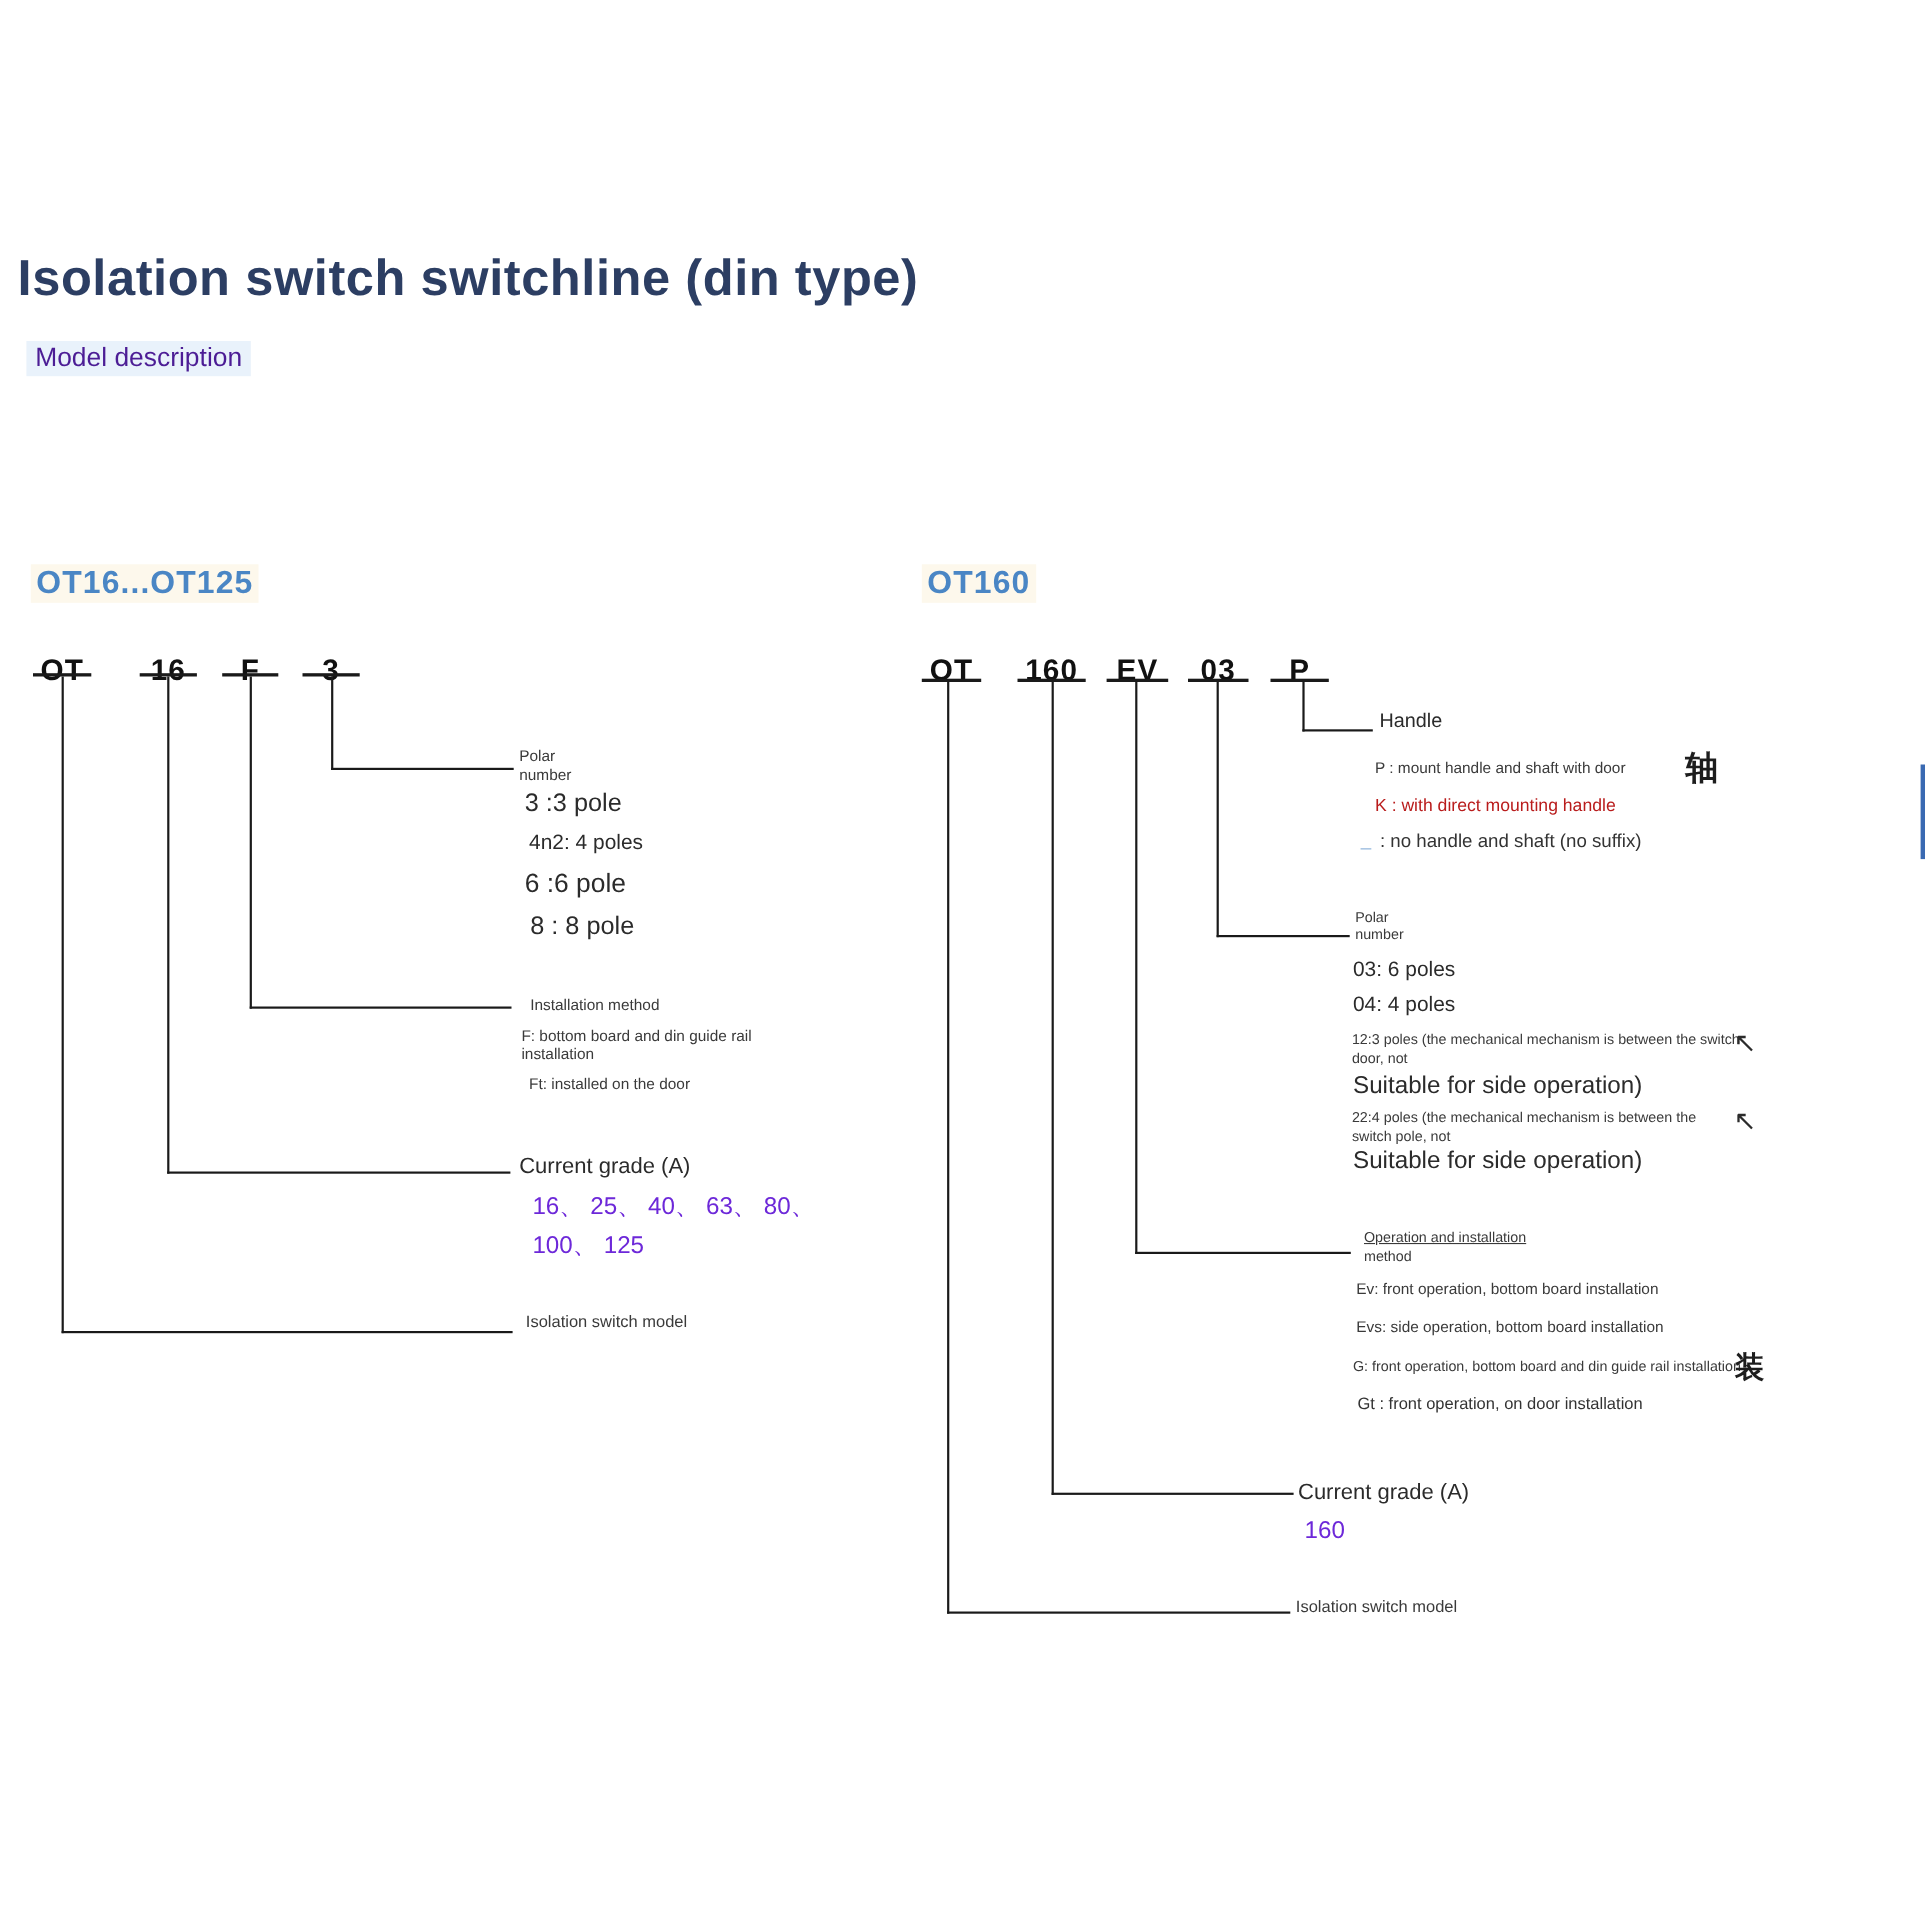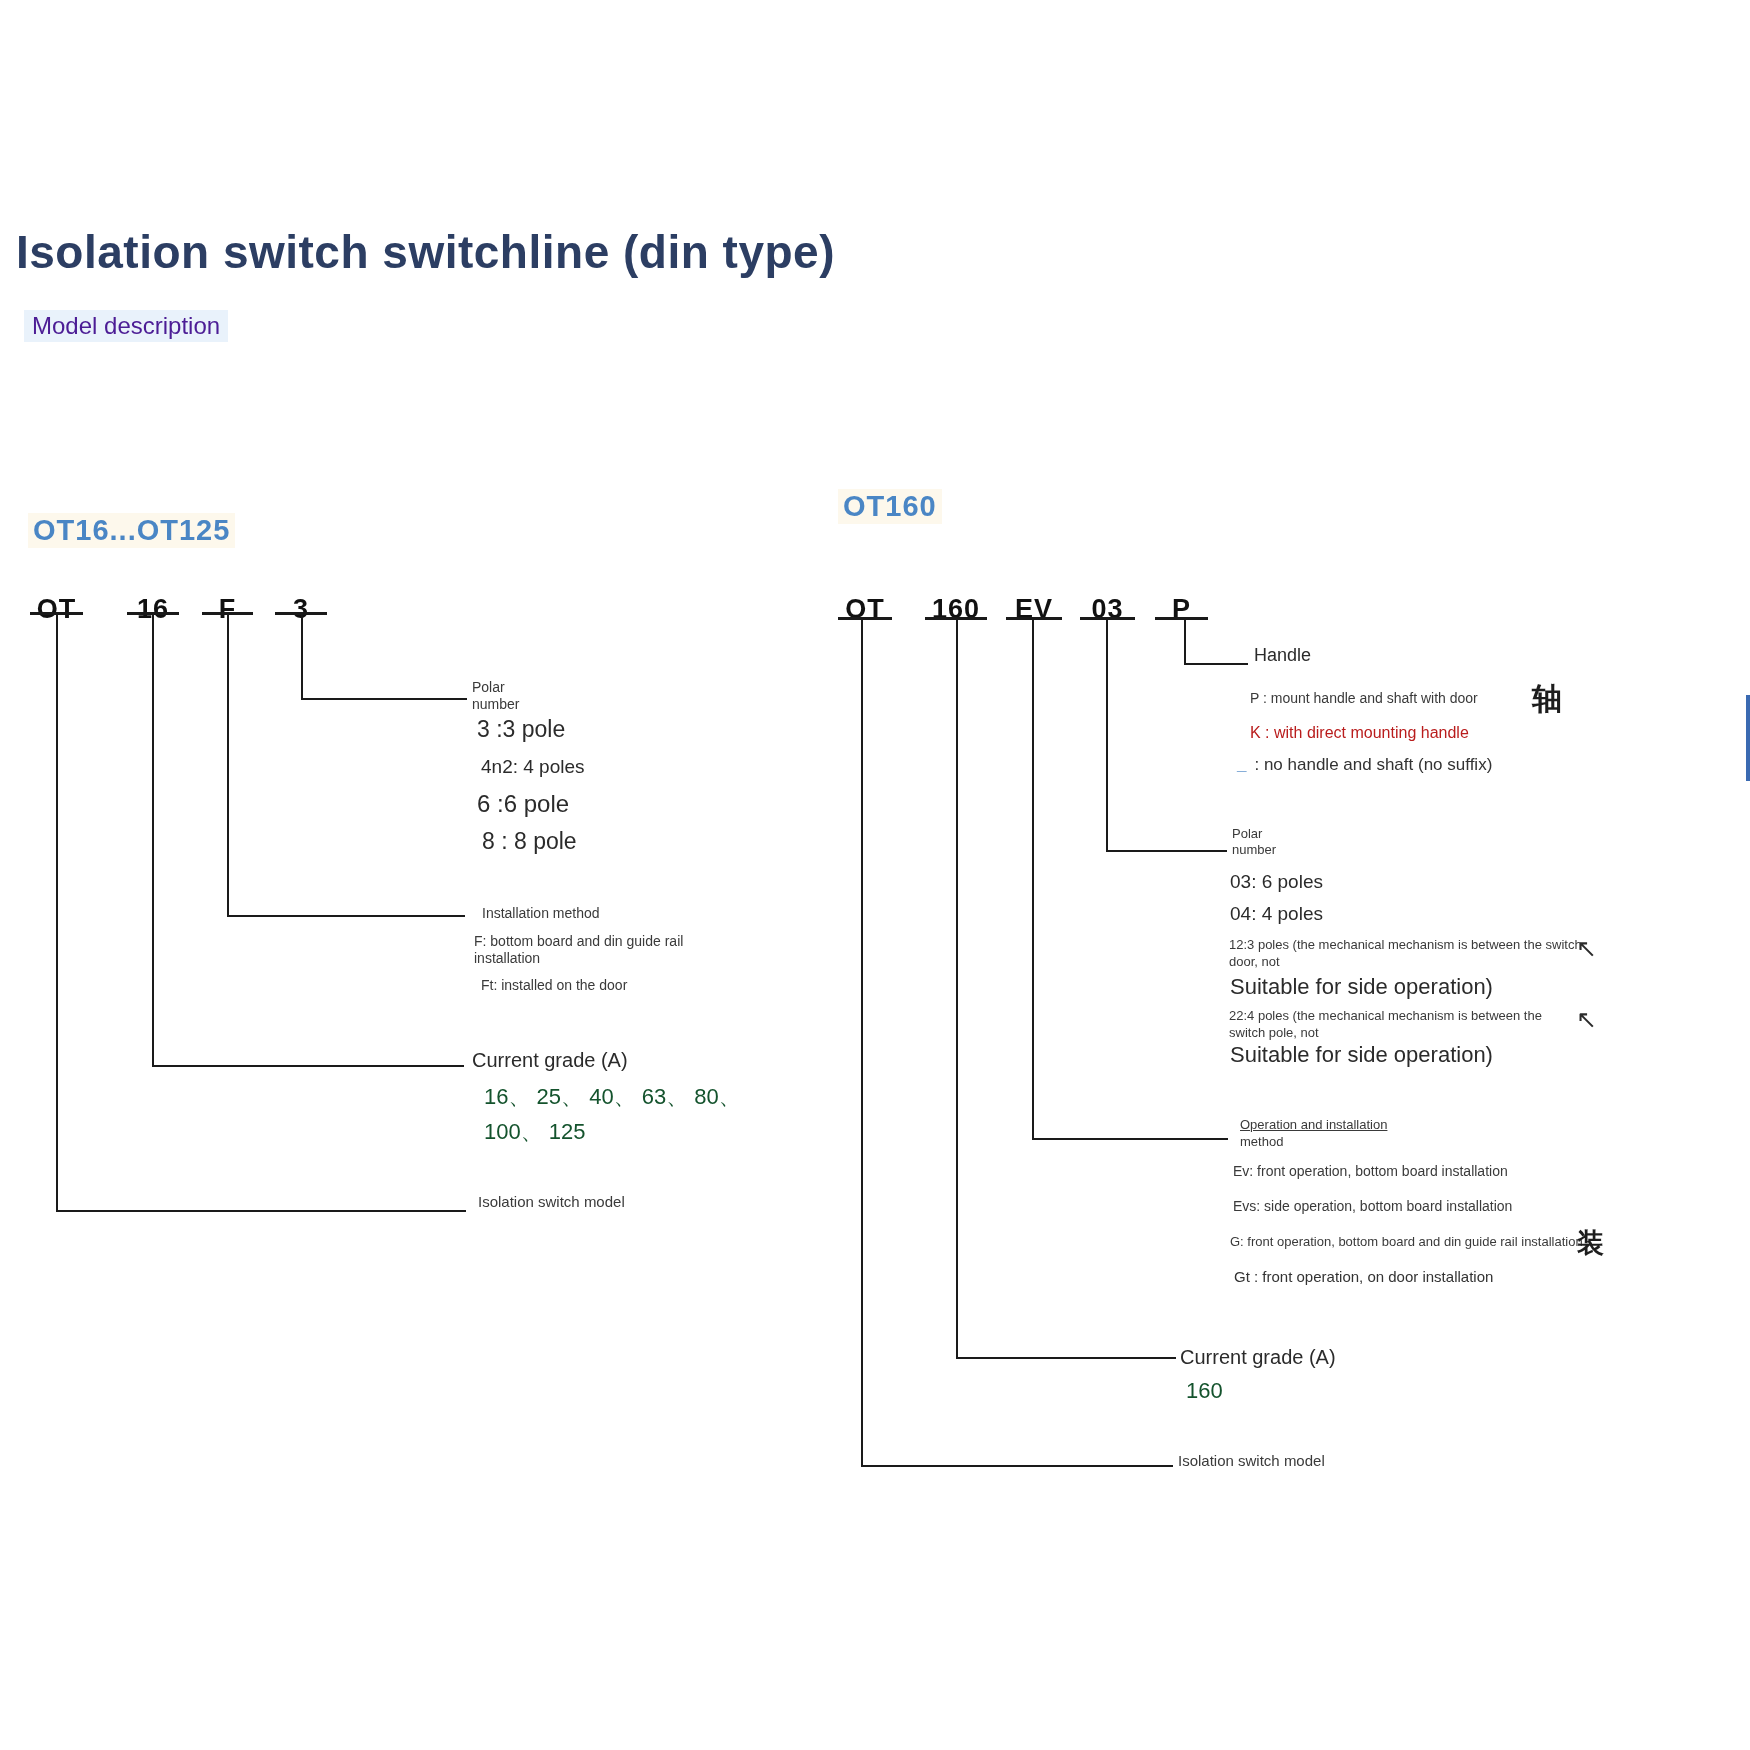--- a/index.html
+++ b/index.html
@@ -11,21 +11,21 @@
   .ln{position:absolute;background:#1a1a1a;}
   .title{font-size:46px;font-weight:700;color:#2c3e63;letter-spacing:0.5px;}
   .subtitle{font-size:24px;color:#4c1d95;background:#e9f2fb;padding:2px 8px;}
   .bluehead{font-size:29px;font-weight:700;color:#4a86c5;background:#fdf8ec;padding:1px 5px;letter-spacing:1px;}
   .code{font-size:27px;font-weight:700;color:#111;text-align:center;letter-spacing:1px;margin-top:18px;}
   .small{font-size:14px;color:#3a3a3a;}
   .tiny{font-size:13px;color:#3a3a3a;}
   .opt-big{font-size:23px;color:#2b2b2b;}
   .opt-med{font-size:19px;color:#2b2b2b;}
   .suit{font-size:22px;color:#2b2b2b;}
-  .bluev{color:#14532d;}
+  .bluev{color:#6d28d9;}
   .cjk{font-weight:600;color:#1d1d1d;}
   .arrow{font-size:25px;color:#2b2b2b;}
 </style>
 </head>
 <body>
 
 <div id="canvas">
 
   <div class="t title" style="left:16px;top:226px;">Isolation switch switchline (din type)</div>
   <div class="t subtitle" style="left:24px;top:310px;">Model description</div>
@@ -63,21 +63,21 @@
   <div class="t small" style="left:474px;top:933px;">F: bottom board and din guide rail</div>
   <div class="t small" style="left:474px;top:950px;">installation</div>
   <div class="t small" style="left:481px;top:977px;">Ft: installed on the door</div>
 
   <div class="t" style="left:472px;top:1049px;font-size:20px;color:#2b2b2b;">Current grade (A)</div>
   <div class="t bluev" style="left:484px;top:1084px;font-size:22px;">16、 25、 40、 63、 80、</div>
   <div class="t bluev" style="left:484px;top:1119px;font-size:22px;">100、 125</div>
 
   <div class="t" style="left:478px;top:1193px;font-size:15px;color:#3a3a3a;">Isolation switch model</div>
 
-  <div class="t bluehead" style="left:838px;top:489px;">OT160</div>
+  <div class="t bluehead" style="left:838px;top:513px;">OT160</div>
 
   <div class="t code" style="left:838px;top:576px;width:54px;">OT</div>
   <div class="t code" style="left:925px;top:576px;width:62px;">160</div>
   <div class="t code" style="left:1006px;top:576px;width:56px;">EV</div>
   <div class="t code" style="left:1080px;top:576px;width:55px;">03</div>
   <div class="t code" style="left:1155px;top:576px;width:53px;">P</div>
 
   <div class="ln" style="left:838px;top:617px;width:54px;height:3px;"></div>
   <div class="ln" style="left:925px;top:617px;width:62px;height:3px;"></div>
   <div class="ln" style="left:1006px;top:617px;width:56px;height:3px;"></div>

